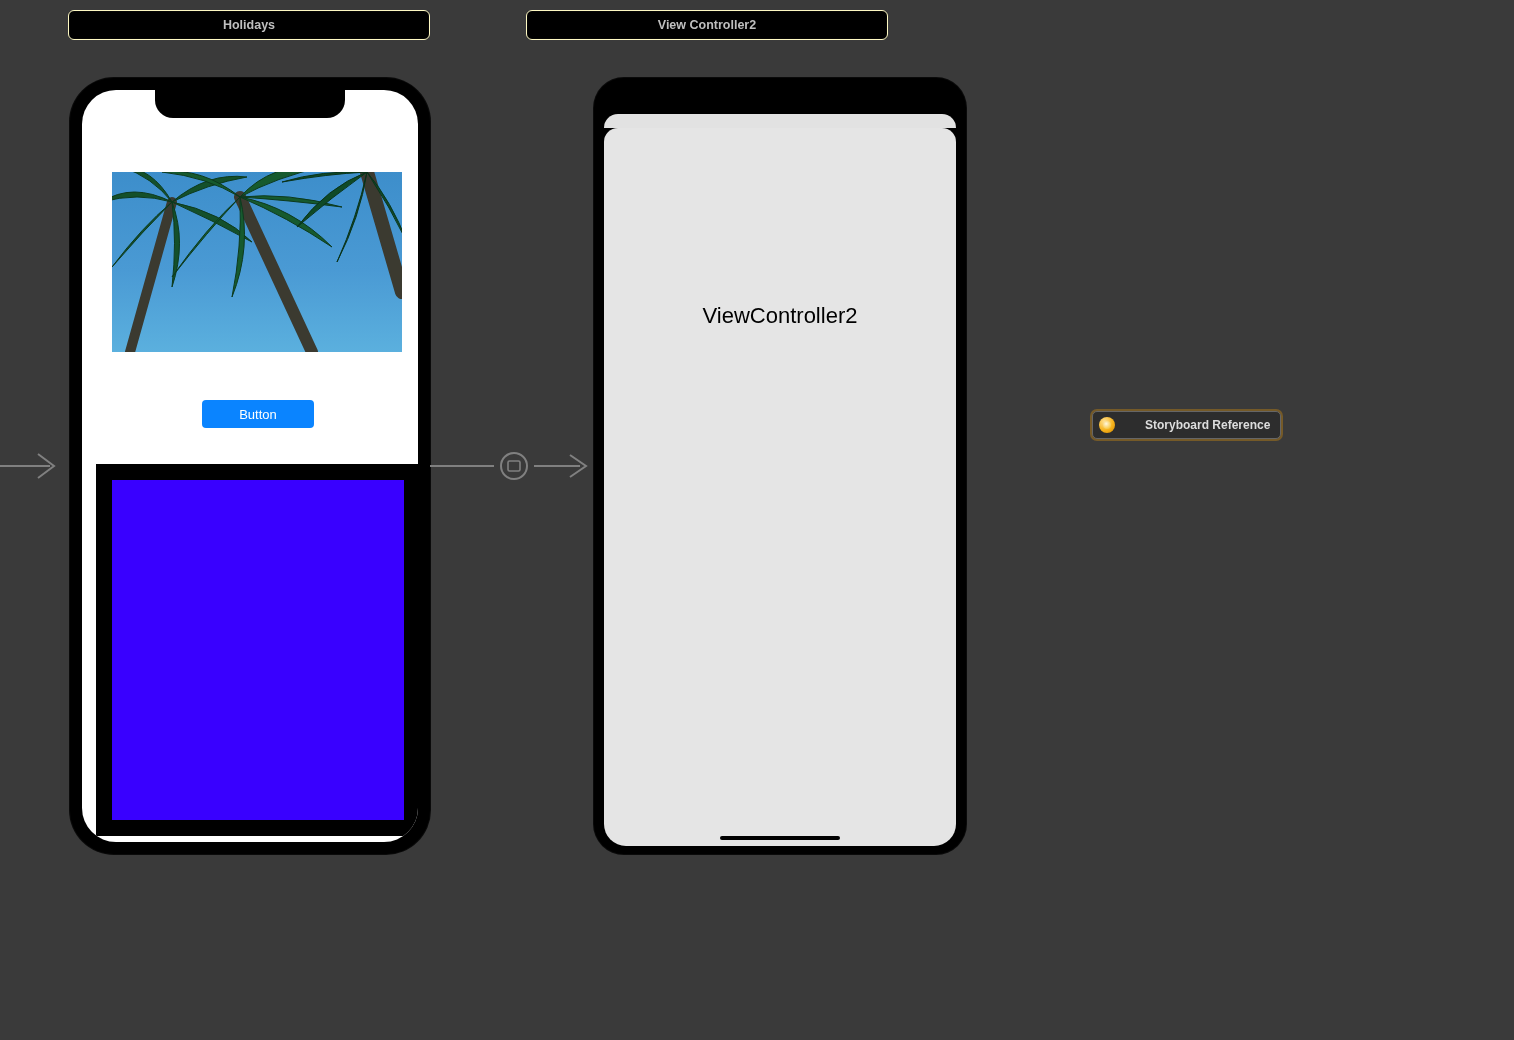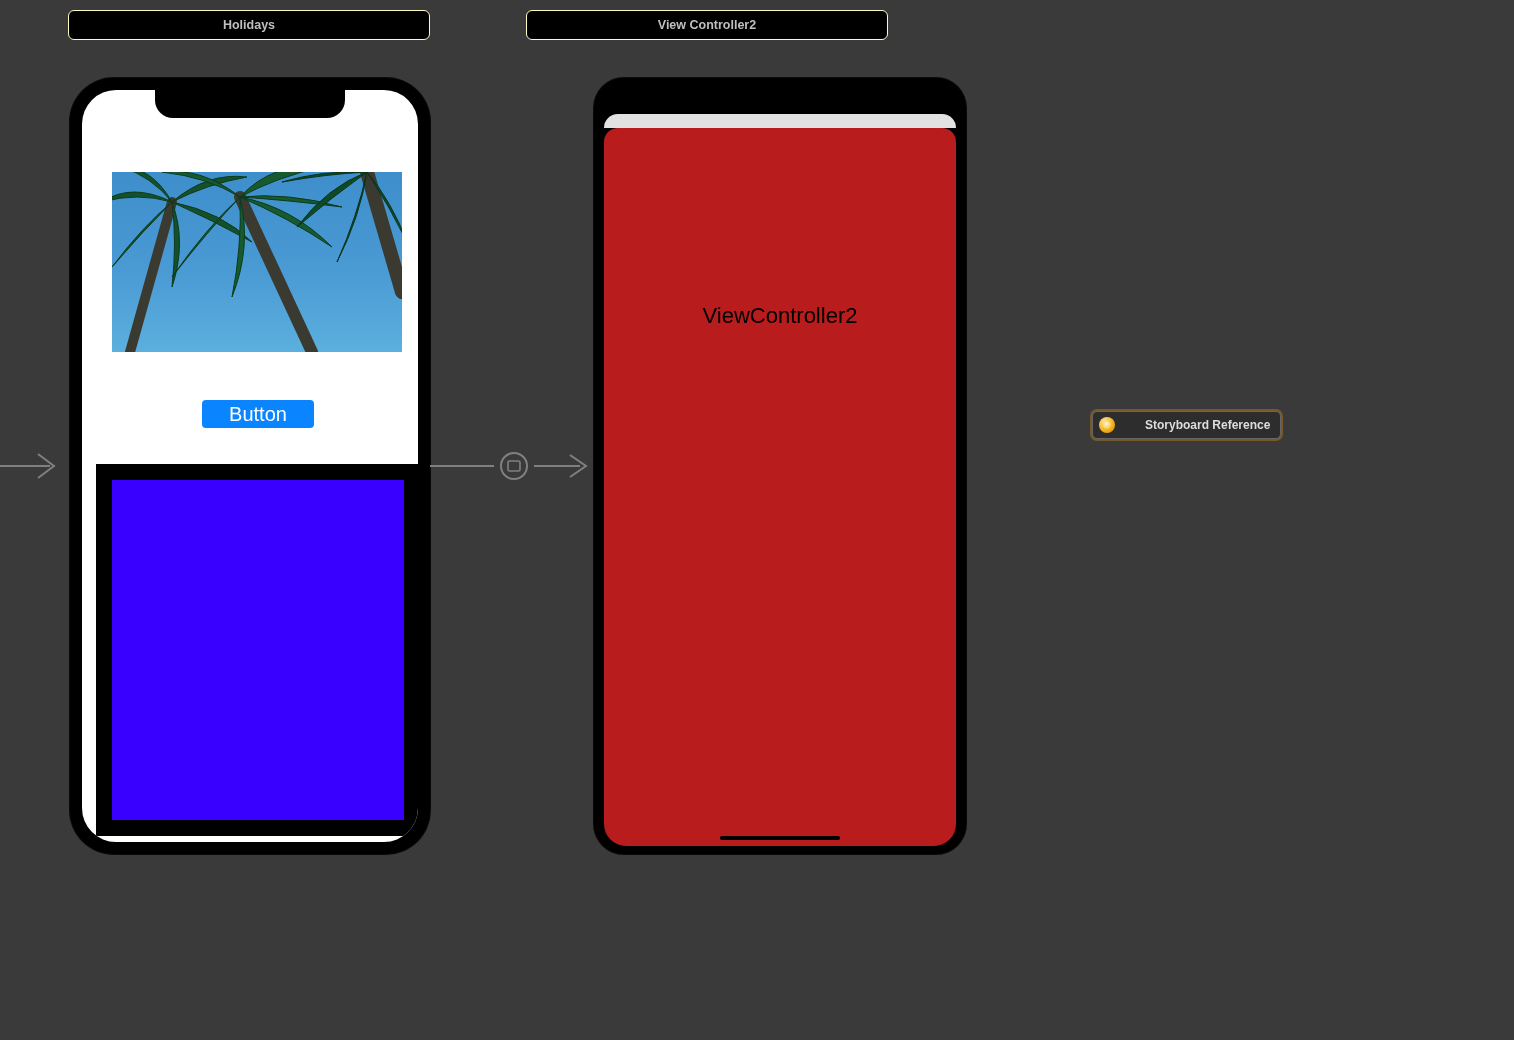--- a/index.html
+++ b/index.html
@@ -12,29 +12,29 @@
   
   .phone { position:absolute; border-radius:44px; background:#000; box-shadow:0 0 0 1px #0a0a0a; }
   #phone1 { left:70px; top:78px; width:360px; height:776px; }
   .phone1-body { position:absolute; left:12px; top:12px; right:12px; bottom:12px; background:#fff; border-radius:34px; overflow:hidden; }
   .notch { position:absolute; top:0; left:50%; transform:translateX(-50%); width:190px; height:28px; background:#000; border-bottom-left-radius:18px; border-bottom-right-radius:18px; }
   .home-indicator { position:absolute; bottom:8px; left:50%; transform:translateX(-50%); width:130px; height:4px; background:#000; border-radius:4px; }
 
   .image-view { position:absolute; left:30px; top:82px; width:290px; height:180px; overflow:hidden; }
   .sky { position:absolute; inset:0; background:linear-gradient(180deg,#3d8ecb 0%, #4a9ad4 55%, #5bb0de 100%); }
 
-  .ui-button { position:absolute; left:120px; top:310px; width:112px; height:28px; background:#0a84ff; color:#fff; font-size:20px; border-radius:4px; display:flex; align-items:center; justify-content:center; cursor:pointer; }
+  .ui-button { position:absolute; left:120px; top:310px; width:112px; height:28px; background:#0a84ff; color:#fff; font-size:13px; border-radius:4px; display:flex; align-items:center; justify-content:center; cursor:pointer; }
 
   .container-view { position:absolute; left:14px; top:374px; width:324px; height:372px; background:#000; }
   .container-inner { position:absolute; left:16px; top:16px; right:16px; bottom:16px; background:#3900ff; }
 
   
   #phone2 { left:594px; top:78px; width:372px; height:776px; background:#000; border-radius:30px; position:absolute; box-shadow:0 0 0 1px #0a0a0a; overflow:hidden; }
   .phone2-underlay { position:absolute; top:36px; left:10px; right:10px; height:14px; background:#e2e2e2; border-top-left-radius:14px; border-top-right-radius:14px; }
-  .phone2-body { position:absolute; top:50px; left:10px; right:10px; bottom:8px; background:#b91c1c; border-top-left-radius:14px; border-top-right-radius:14px; border-bottom-left-radius:22px; border-bottom-right-radius:22px; }
+  .phone2-body { position:absolute; top:50px; left:10px; right:10px; bottom:8px; background:#e5e5e5; border-top-left-radius:14px; border-top-right-radius:14px; border-bottom-left-radius:22px; border-bottom-right-radius:22px; }
   .vc2-label { position:absolute; top:175px; left:0; right:0; text-align:center; font-size:22px; color:#000; }
   .home-indicator2 { position:absolute; bottom:6px; left:50%; transform:translateX(-50%); width:120px; height:4px; background:#000; border-radius:4px; }
 
   
   svg.arrow { position:absolute; overflow:visible; }
   .arrow-line { stroke:#808080; stroke-width:2; fill:none; }
   .arrow-head { fill:none; stroke:#808080; stroke-width:2; }
   .segue-badge { stroke:#808080; stroke-width:2; fill:#3a3a3a; }
   .segue-glyph { stroke:#808080; stroke-width:1.6; fill:none; }
 

